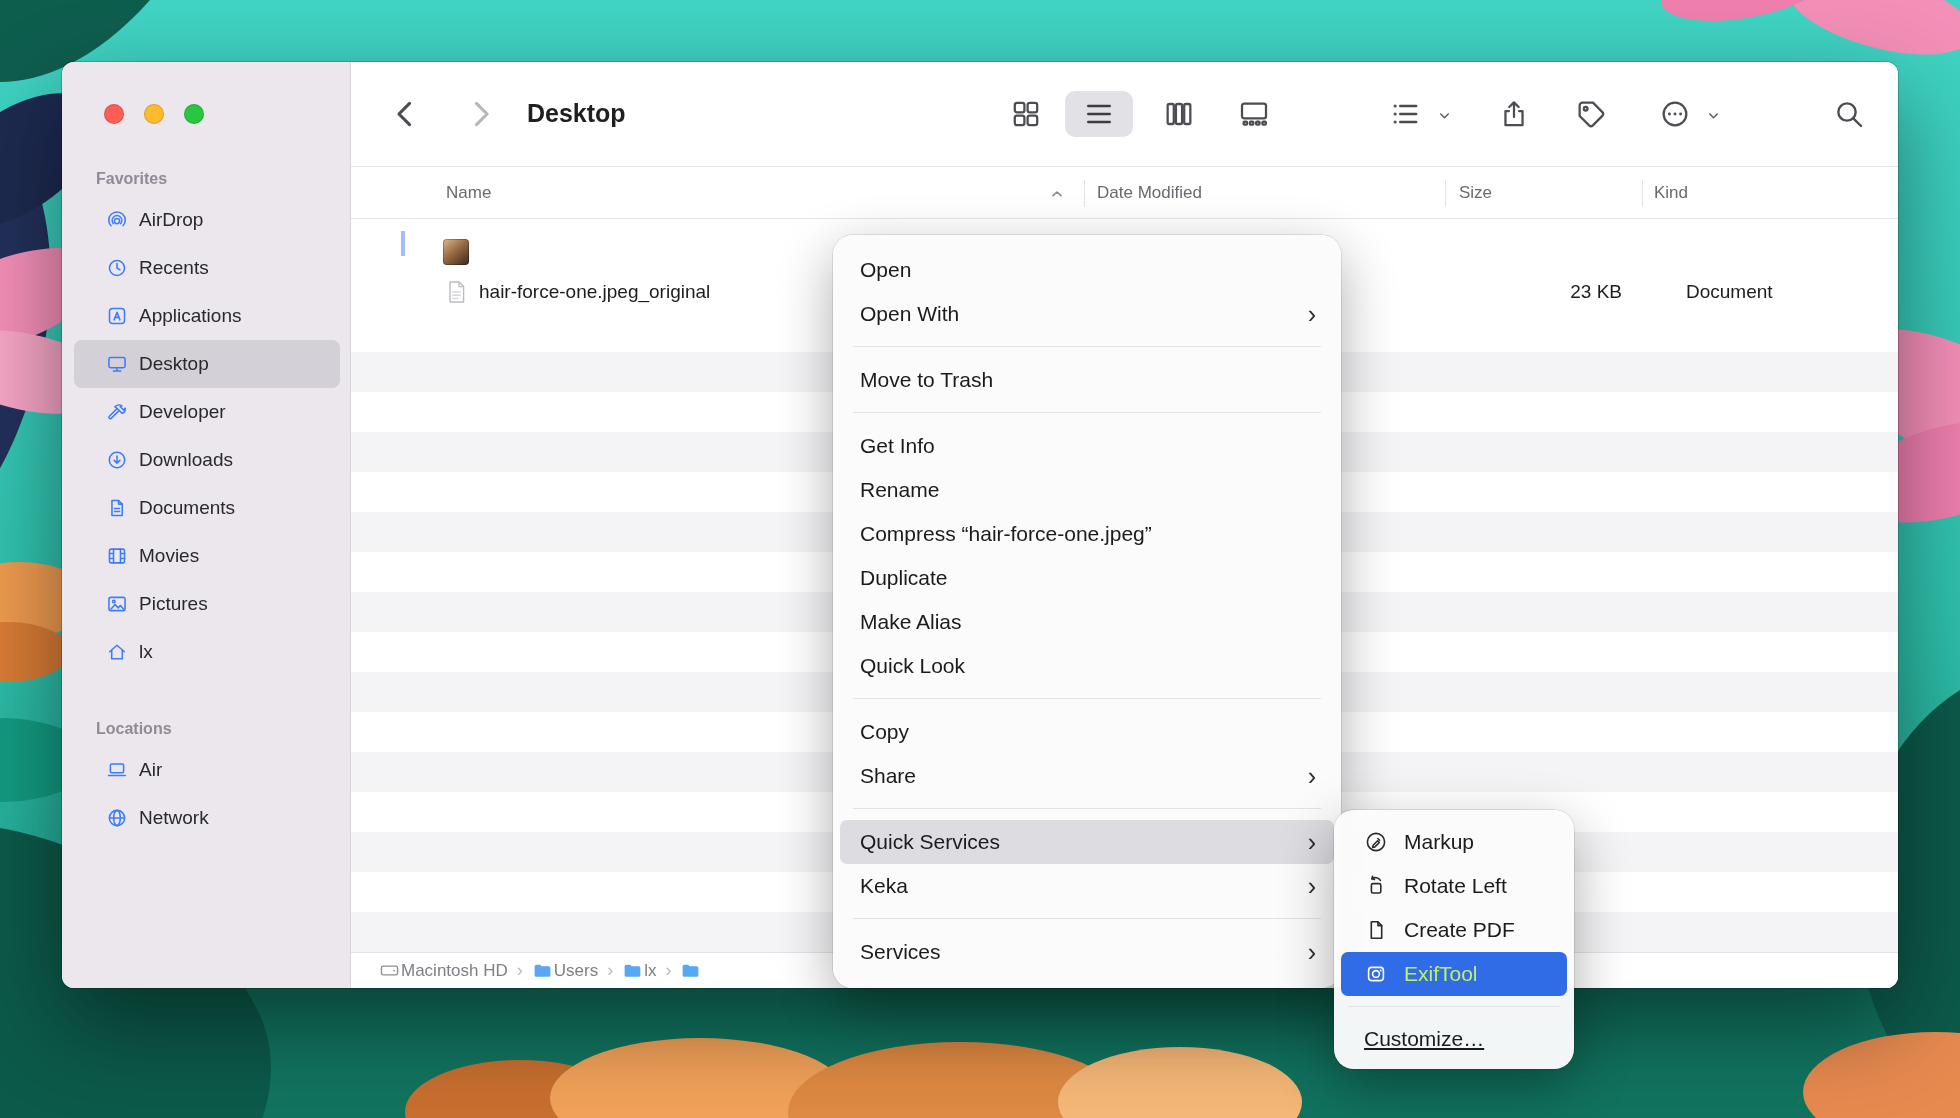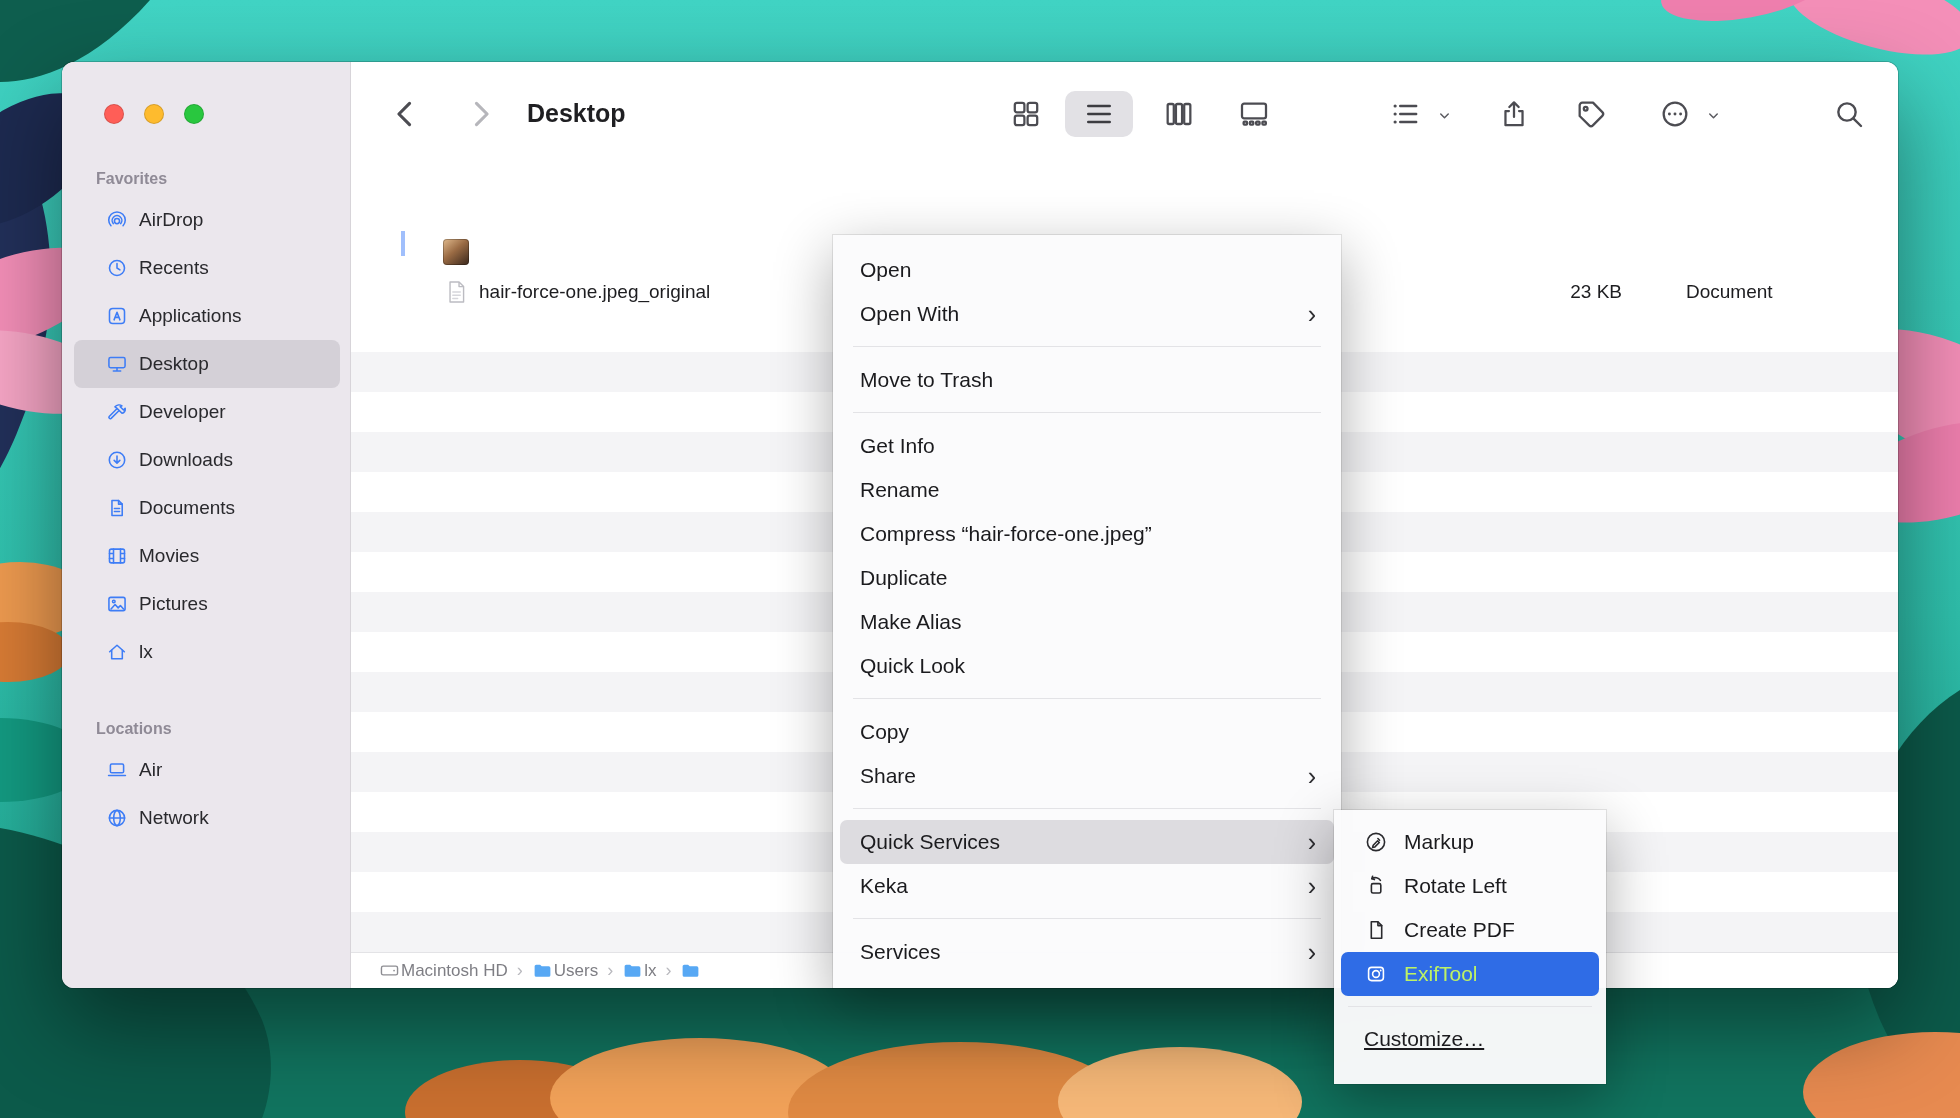--- a/index.html
+++ b/index.html
@@ -56,29 +56,29 @@
   .stripes{position:absolute;top:80px;left:0;right:0;bottom:0;
            background:repeating-linear-gradient(180deg,#fff 0 40px,#f4f4f6 40px 80px);}
 
   .pathbar{position:absolute;left:0;right:0;bottom:0;height:36px;background:#fff;border-top:1px solid #e3e3e6;
            display:flex;align-items:center;gap:9px;padding-left:28px;font-size:17px;color:#7e7e84;box-sizing:border-box;}
   .crumb{display:flex;align-items:center;gap:1px;}
   .crumb svg{width:21px;height:21px;}
   .pchev{color:#b9b9be;font-size:18px;}
 
   
-  .menu{position:absolute;background:rgba(251,251,252,.97);border-radius:0;font-size:21px;color:#1b1b1e;
+  .menu{position:absolute;background:rgba(251,251,252,.97);border-radius:20px;font-size:21px;color:#1b1b1e;
         box-shadow:0 18px 55px rgba(0,0,0,.32),0 0 0 1px rgba(0,0,0,.09);}
   .ctx{left:833px;top:235px;width:508px;padding:13px 0 14px;z-index:10;box-sizing:border-box;}
   .mi{position:relative;height:44px;line-height:44px;margin:0 7px;padding-left:20px;border-radius:7px;}
   .mi.hl{background:#dddce0;}
   .chev{position:absolute;right:18px;top:0;font-size:25px;color:#2f2f33;line-height:44px;}
   .msep{height:1px;background:#e3e3e6;margin:10px 20px 11px;}
 
-  .sub{left:1334px;top:810px;width:272px;padding:10px 0 23px;z-index:11;box-sizing:border-box;}
+  .sub{left:1334px;top:810px;width:240px;padding:10px 0 8px;z-index:11;box-sizing:border-box;}
   .smi{display:flex;align-items:center;height:44px;margin:0 7px;padding-left:23px;gap:16px;border-radius:7px;}
   .smi.noicon{padding-left:23px;text-decoration:underline;}
   .smi svg{width:24px;height:24px;flex:0 0 24px;color:#2a2a2e;}
   .smi.sel{background:#2f6ce6;color:#bef264;}
   .smi.sel svg{color:#fff;}
   .ssep{height:1px;background:#e3e3e6;margin:10px 14px;}
 </style>
 </head>
 <body>
 
@@ -328,20 +328,32 @@
             </svg>
           </span>
         <span class="tbtn" style="left:1482px;top:36px;color:#4c4c52">
             <svg viewBox="0 0 24 24" stroke="currentColor" fill="none" stroke-width="1.8" stroke-linecap="round">
               <circle cx="10.5" cy="10.5" r="6.5"></circle>
               <path d="M15.6 15.6 21 21"></path>
             </svg>
           </span>
       </div>
 
+      <div class="cols">
+        <span class="lbl" style="left:95px">Name</span>
+        <span class="sorti"><svg viewBox="0 0 24 24" stroke="currentColor" fill="none" stroke-width="2.4" stroke-linecap="round" stroke-linejoin="round">
+              <path d="M6 14.5l6-5.5 6 5.5"></path>
+            </svg></span>
+        <span class="colsep" style="left:733px"></span>
+        <span class="lbl" style="left:746px">Date Modified</span>
+        <span class="colsep" style="left:1094px"></span>
+        <span class="lbl" style="left:1108px">Size</span>
+        <span class="colsep" style="left:1291px"></span>
+        <span class="lbl" style="left:1303px">Kind</span>
+      </div>
 
       <div class="rows">
         <div class="row selected">
           <span class="selbg"></span>
           <span class="ficon thumb"></span>
           <span class="fname">hair-force-one.jpeg</span>
           <span class="fsize">20 KB</span>
           <span class="fkind">JPEG image</span>
         </div>
         <div class="row">

